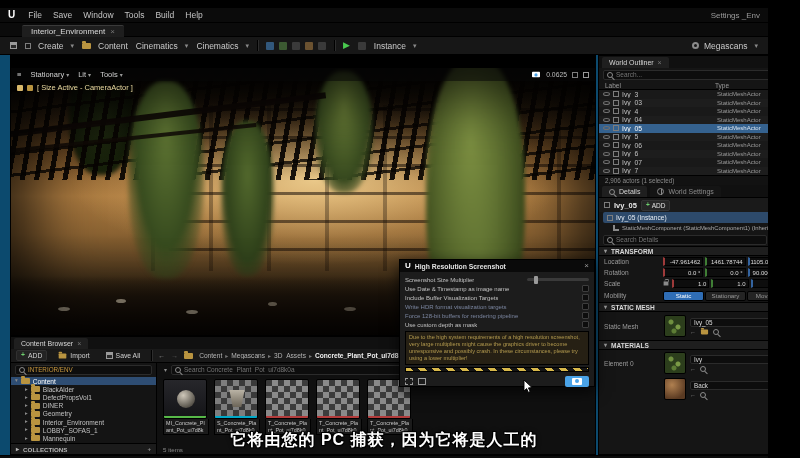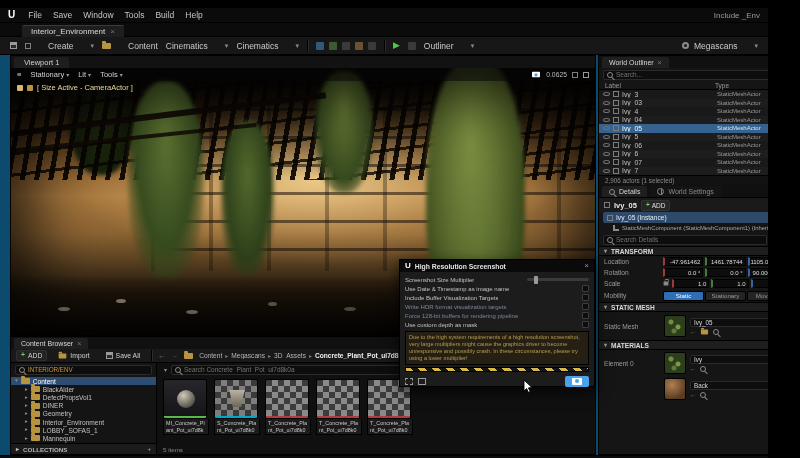--- a/index.html
+++ b/index.html
@@ -30,21 +30,21 @@
   .i-globe::after{content:"";position:absolute;left:2.5px;top:0;width:1px;height:6px;background:#8a8a8a;}
 
   
   .menubar{position:absolute;top:0;left:0;right:0;height:15px;background:#0b0b0b;display:flex;align-items:center;gap:11px;padding:0 8px;font-size:8.5px;color:#c4c4c4;border-bottom:1px solid #000;}
   .menubar .g-u{color:#fff;font-size:10px;margin-right:2px;}
   .menu-item{cursor:default;}
   .win-title{margin-left:auto;color:#9a9a9a;font-size:8px;}
   .leveltabbar{position:absolute;top:15px;left:0;right:0;height:14px;background:#0b0b0b;border-bottom:1px solid #000;}
   .leveltab{position:absolute;left:22px;top:2px;height:12px;background:#1e1e1e;color:#dadada;font-size:8px;padding:0 9px;display:flex;align-items:center;gap:5px;border-top:1px solid #3a3a3a;border-radius:2px 2px 0 0;}
   .maintoolbar{position:absolute;top:29px;left:0;right:0;height:18px;background:#171717;border-bottom:1px solid #000;display:flex;align-items:center;gap:8px;padding:0 10px;font-size:8.5px;color:#c9c9c9;}
-  .tb-btn{display:flex;align-items:center;gap:17px;cursor:default;}
+  .tb-btn{display:flex;align-items:center;gap:7px;cursor:default;}
   .tb-btn .g-caret{font-size:7px;color:#8a8a8a;}
   .tb-sep{width:1px;height:11px;background:#000;box-shadow:1px 0 0 #2d2d2d;}
   .tb-icons{display:flex;gap:5px;align-items:center;}
   .tb-ic{width:8px;height:8px;background:#3a3a3a;border-radius:1px;}
   .tb-ic.b{background:#32587c;} .tb-ic.g{background:#3c5a32;} .tb-ic.o{background:#6b5230;}
   .play-ic{color:#49c94e;font-size:9px;}
   .right-tools{margin-left:auto;display:flex;align-items:center;gap:5px;}
 
   
   .viewport{position:absolute;left:10px;top:47px;width:586px;height:281px;background:#000;border:1px solid #000;}
@@ -184,21 +184,21 @@
 <div id="app">
 
   <div class="menubar">
     <span class="gi g-u"></span>
     <span class="menu-item">File</span>
     <span class="menu-item">Save</span>
     <span class="menu-item">Window</span>
     <span class="menu-item">Tools</span>
     <span class="menu-item">Build</span>
     <span class="menu-item">Help</span>
-    <span class="win-title">Include _Env</span>
+    <span class="win-title">Settings _Env</span>
   </div>
 
   <div class="leveltabbar">
     <div class="leveltab">
       <span>Interior_Environment</span>
       <span class="gi g-close" style="color:#777;font-size:8px;"></span>
     </div>
   </div>
 
   <div class="maintoolbar">
@@ -225,38 +225,33 @@
       <span class="tb-ic b"></span>
       <span class="tb-ic g"></span>
       <span class="tb-ic"></span>
       <span class="tb-ic o"></span>
       <span class="tb-ic"></span>
     </div>
     <div class="tb-sep"></div>
     <span class="gi g-play play-ic"></span>
     <span class="tb-ic"></span>
     <div class="tb-btn">
-        <span>Outliner</span>
+        <span>Instance</span>
         <span class="gi g-caret"></span>
       </div>
     <div class="right-tools">
       <span class="i-gear"></span>
       <div class="tb-btn">
           <span>Megascans</span>
           <span class="gi g-caret"></span>
         </div>
     </div>
   </div>
 
   <div class="viewport">
-    <div class="vp-tabbar">
-      <div class="vp-tab">
-          <span>Viewport 1</span>
-        </div>
-    </div>
     <div class="vp-scene">
       <div class="lay sc-back"></div>
       <div class="lay sc-sun"></div>
       <div class="lay sc-balc"></div>
       <div class="lay sc-cols"></div>
       <div class="lay ivy ivy-e"></div>
       <div class="lay sc-pergola"></div>
       <div class="lay ivy ivy-a"></div>
       <div class="lay ivy ivy-b"></div>
       <div class="lay ivy ivy-c"></div>
@@ -700,18 +695,19 @@
   <div class="statusbar">
     <span class="i-cube"></span>
     <span class="gi g-menu"></span>
     <div class="sb-right">
       <span class="gi g-dot" style="color:#8a8a8a;font-size:5px;">●</span>
       <span>Revision Control</span>
       <span class="gi g-caret"></span>
     </div>
   </div>
 
+  <div class="subtitle">它将由您的 PC 捕获，因为它将是人工的</div>
 
   <svg class="cursor" width="12" height="14" viewBox="0 0 12 14">
     <path d="M1,0 L1,11 L3.6,8.6 L5.4,12.4 L7.2,11.5 L5.4,7.9 L9,7.6 Z" fill="#ffffff" stroke="#000000" stroke-width="0.9"></path>
   </svg>
 
 </div>
 
 </body></html>

